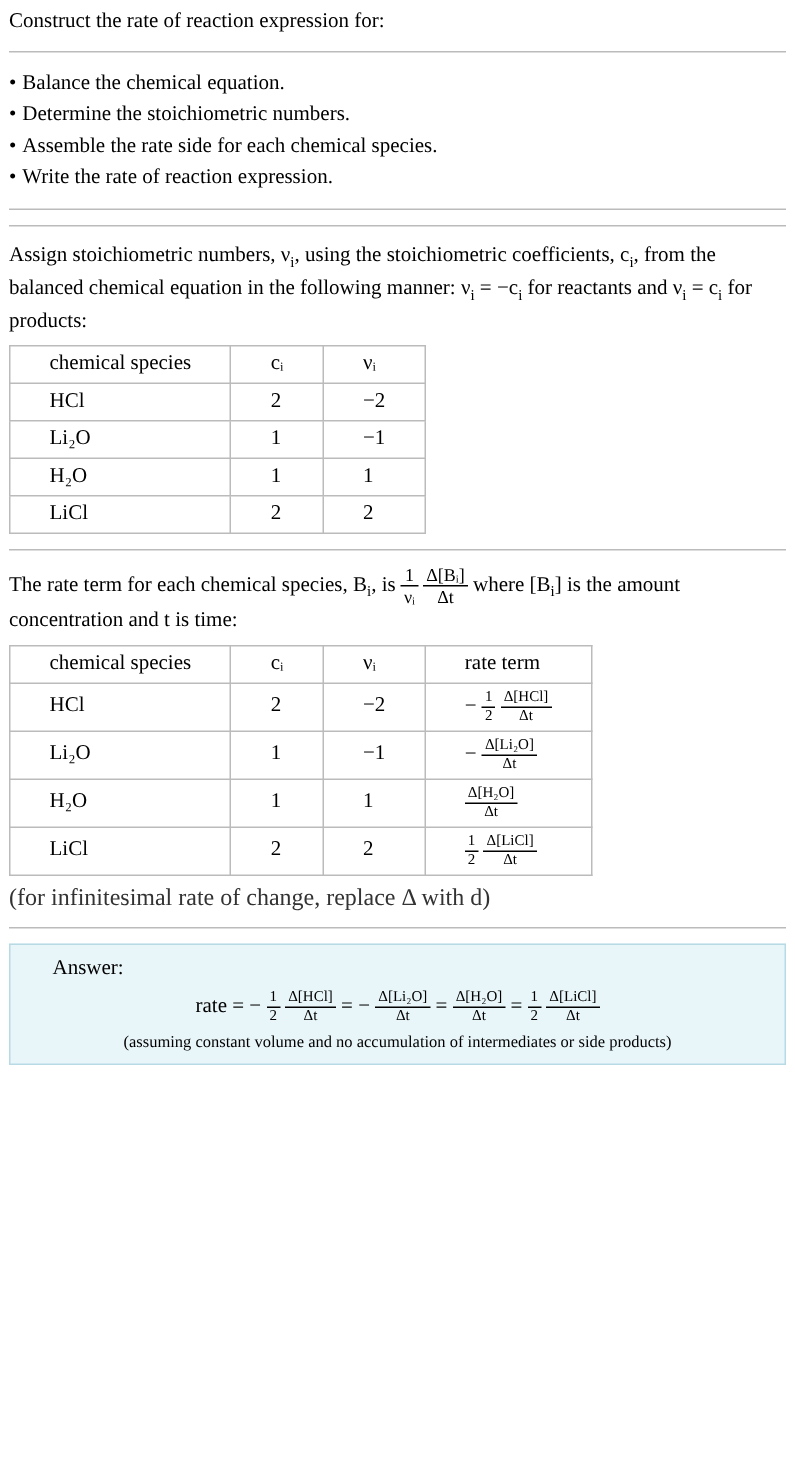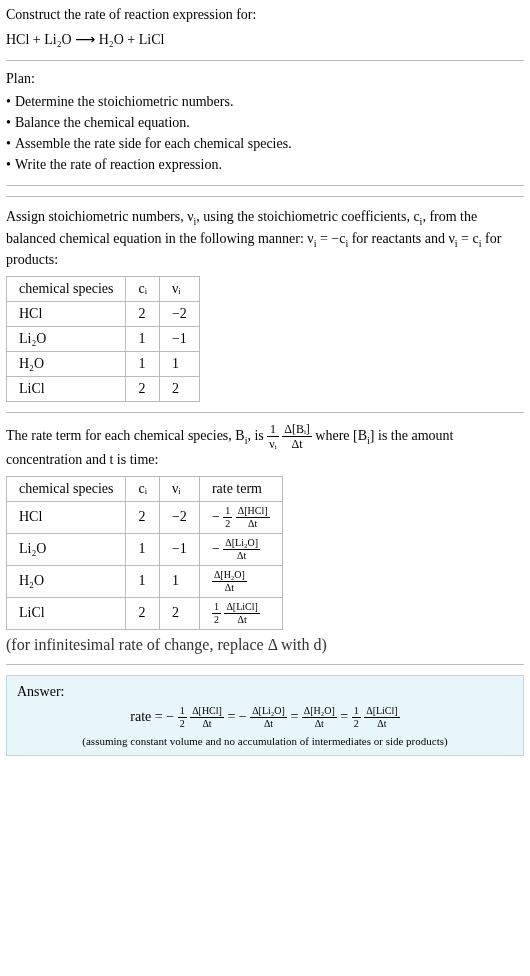--- a/index.html
+++ b/index.html
@@ -17,63 +17,61 @@
 hr { border: none; border-top: 1px solid #bbb; margin: 10px 0; }
 .plan-list { margin: 4px 0; }
 .plan-item { line-height: 1.5; }
 .bullet { margin-right: 4px; }
 table.data-table {
   border-collapse: collapse;
   margin: 6px 0;
 }
 table.data-table th, table.data-table td {
   border: 1px solid #bbb;
-  padding: 4px 12px;
+  padding: 4px 26px;
   text-align: left;
   font-weight: normal;
 }
 table.data-table th { background: #fff; }
 .sub { font-size: 10px; vertical-align: sub; }
 .frac {
   display: inline-block;
   vertical-align: middle;
   text-align: center;
   font-size: 12px;
   line-height: 1;
 }
 .frac .num { display: block; border-bottom: 1px solid #000; padding: 0 2px 1px; }
 .frac .den { display: block; padding: 1px 2px 0; }
 .frac-sm { font-size: 10px; }
 .note { font-size: 16px; color: #333; margin-top: 4px; }
 .answer-box {
   background: #e8f5f9;
   border: 1px solid #b8dae5;
-  padding: 8px 10px;
+  padding: 8px 28px;
   margin-top: 6px;
 }
 .answer-label { margin-bottom: 6px; }
 .answer-line { text-align: center; margin: 6px 0; }
 .answer-note { font-size: 11px; text-align: center; margin-top: 6px; }
 .para { line-height: 1.4; margin: 4px 0; }
 </style>
 </head>
 <body>
 
 <div class="section">
   <div class="prompt">Construct the rate of reaction expression for:</div>
-  <div class="equation">HCl + Li₂O ⟶ H₂O + LiCl</div>
 </div>
 
 <hr>
 
 <div class="section">
-  <div>Plan:</div>
   <div class="plan-list">
+    <div class="plan-item"><span class="bullet">•</span><span>Balance the chemical equation.</span></div>
     <div class="plan-item"><span class="bullet">•</span><span>Determine the stoichiometric numbers.</span></div>
-    <div class="plan-item"><span class="bullet">•</span><span>Balance the chemical equation.</span></div>
     <div class="plan-item"><span class="bullet">•</span><span>Assemble the rate side for each chemical species.</span></div>
     <div class="plan-item"><span class="bullet">•</span><span>Write the rate of reaction expression.</span></div>
   </div>
 </div>
 
 <hr>
 
 <div class="section">
 </div>
 

